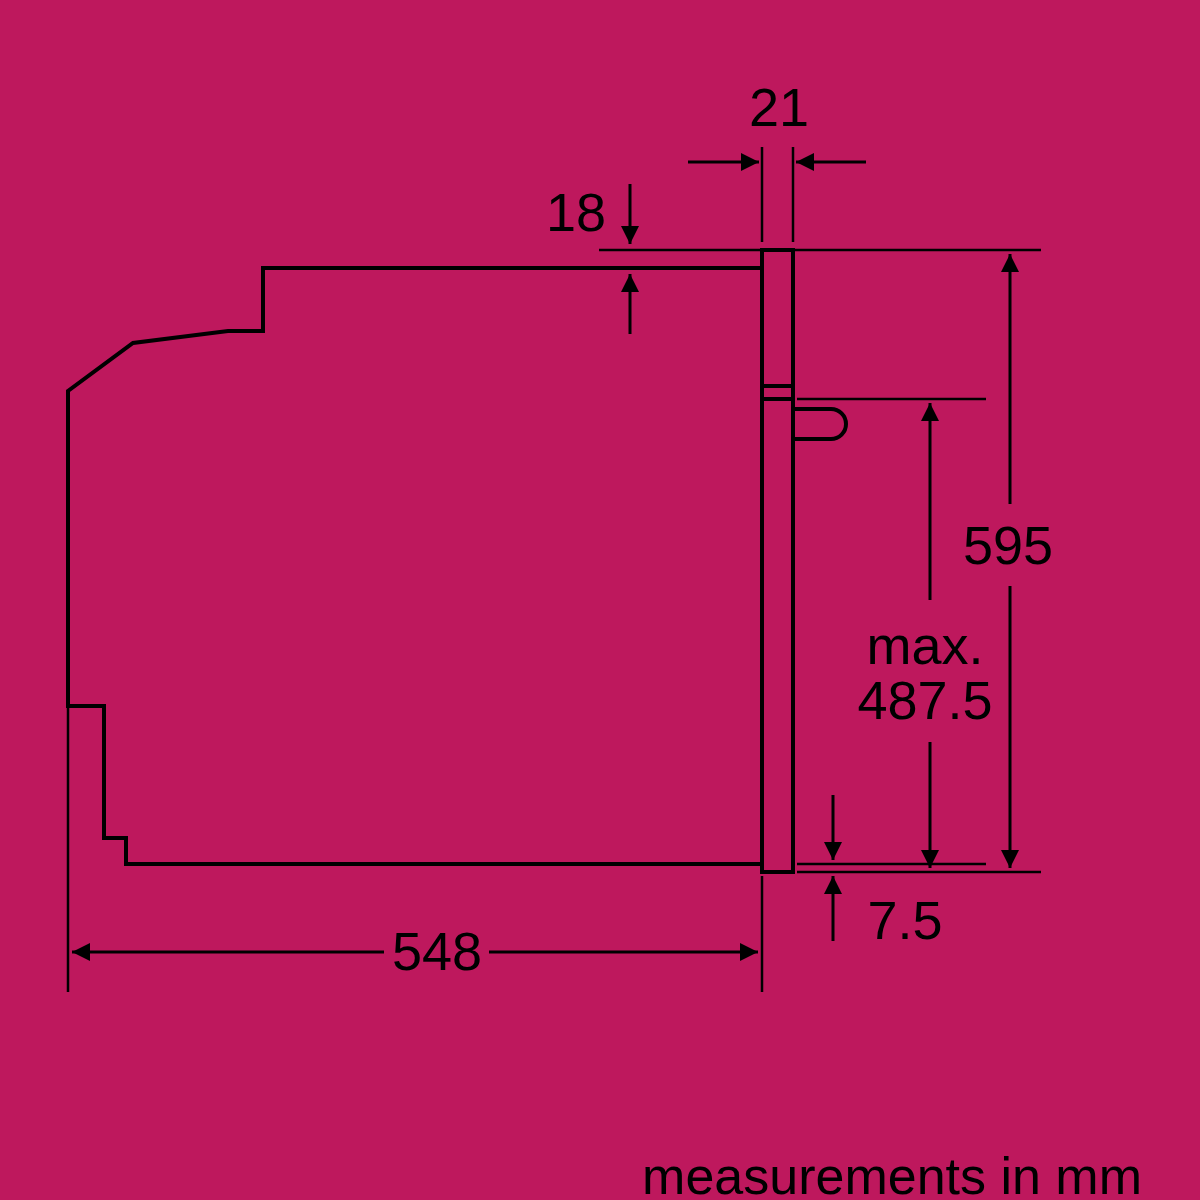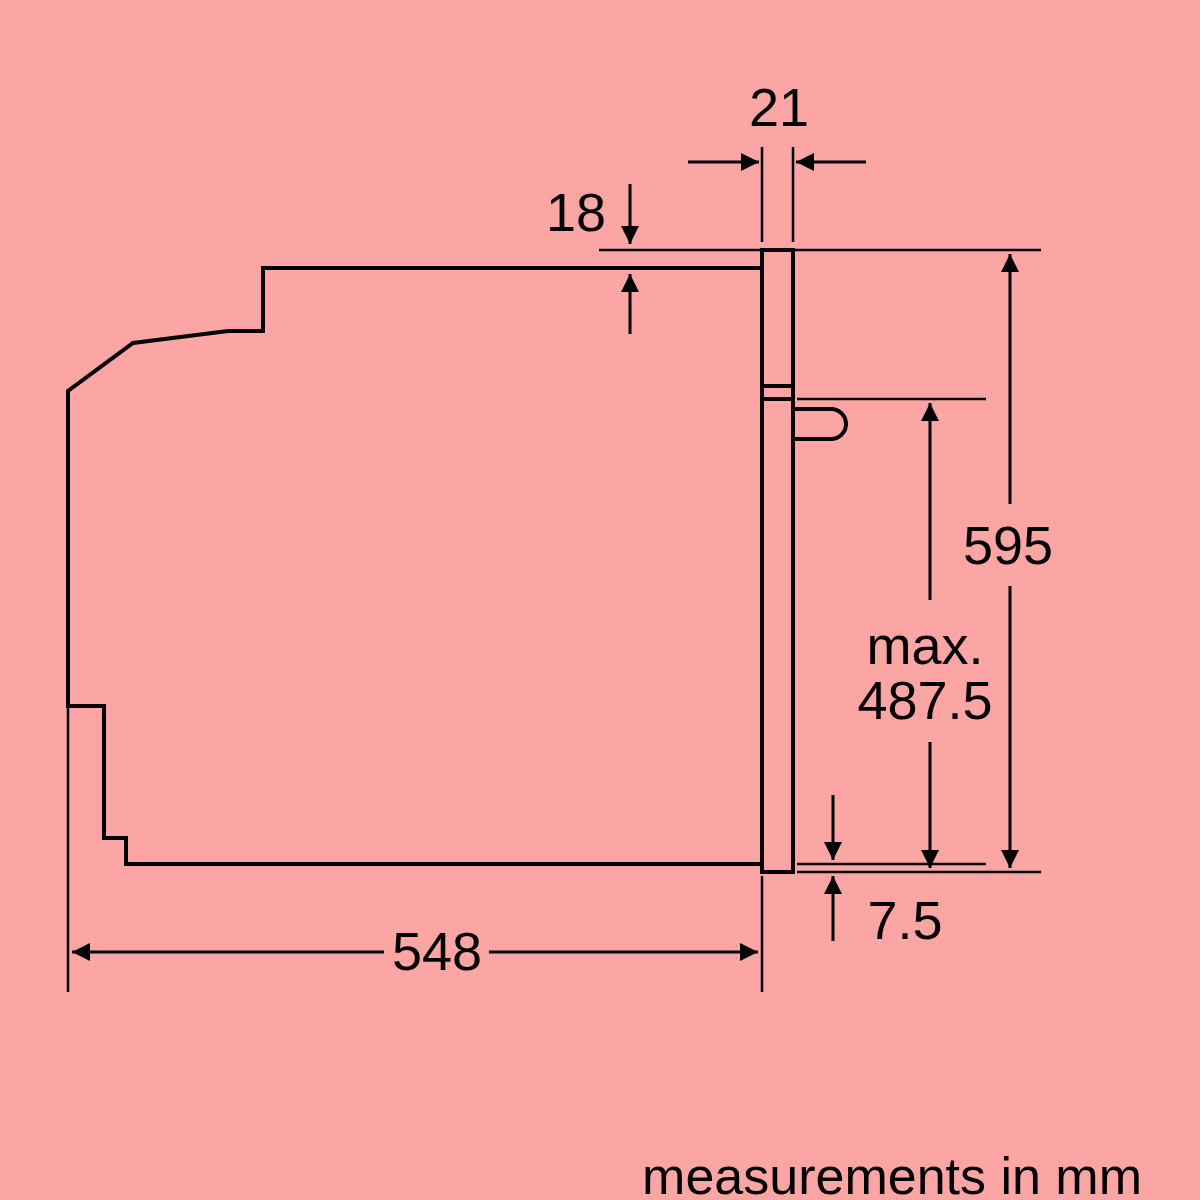--- a/index.html
+++ b/index.html
@@ -5,21 +5,21 @@
   html, body {
     margin: 0;
     padding: 0;
     background: #fbfbfb;
     font-family: "Liberation Sans", sans-serif;
   }
   .page {
     width: 1200px;
     height: 1200px;
     position: relative;
-    background: #fca5a5;
+    background: #be185d;
     overflow: hidden;
   }
   svg {
     display: block;
   }
   .outline {
     fill: none;
     stroke: #000;
     stroke-width: 4;
     stroke-linejoin: miter;

